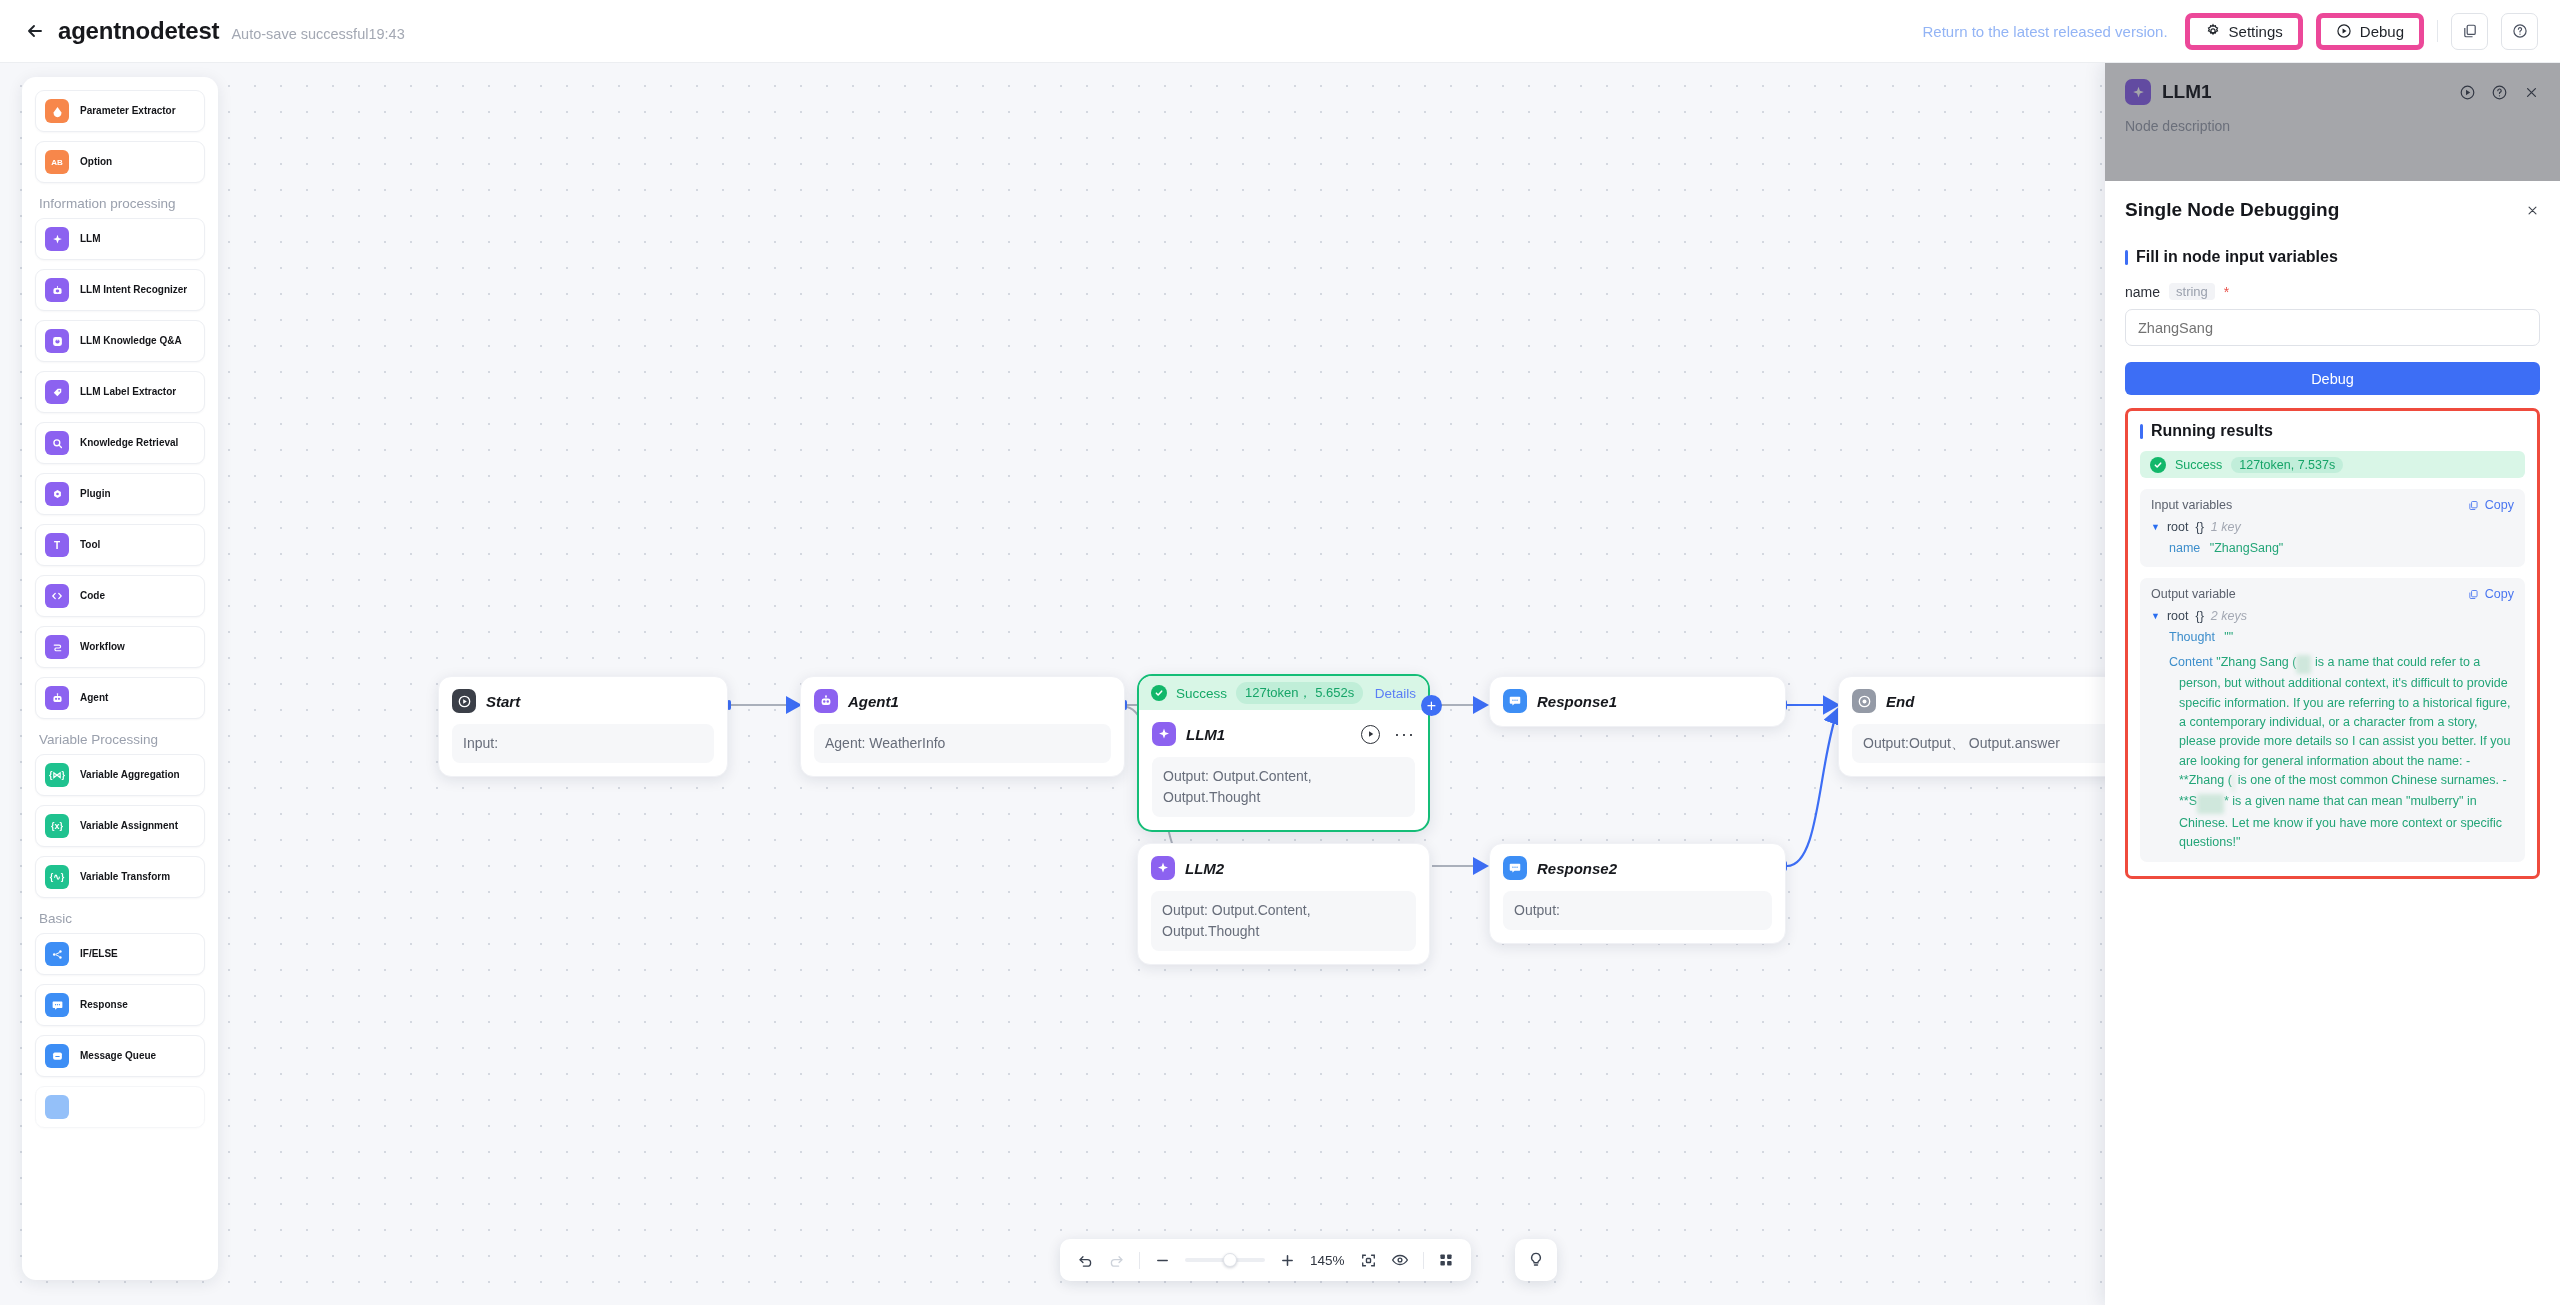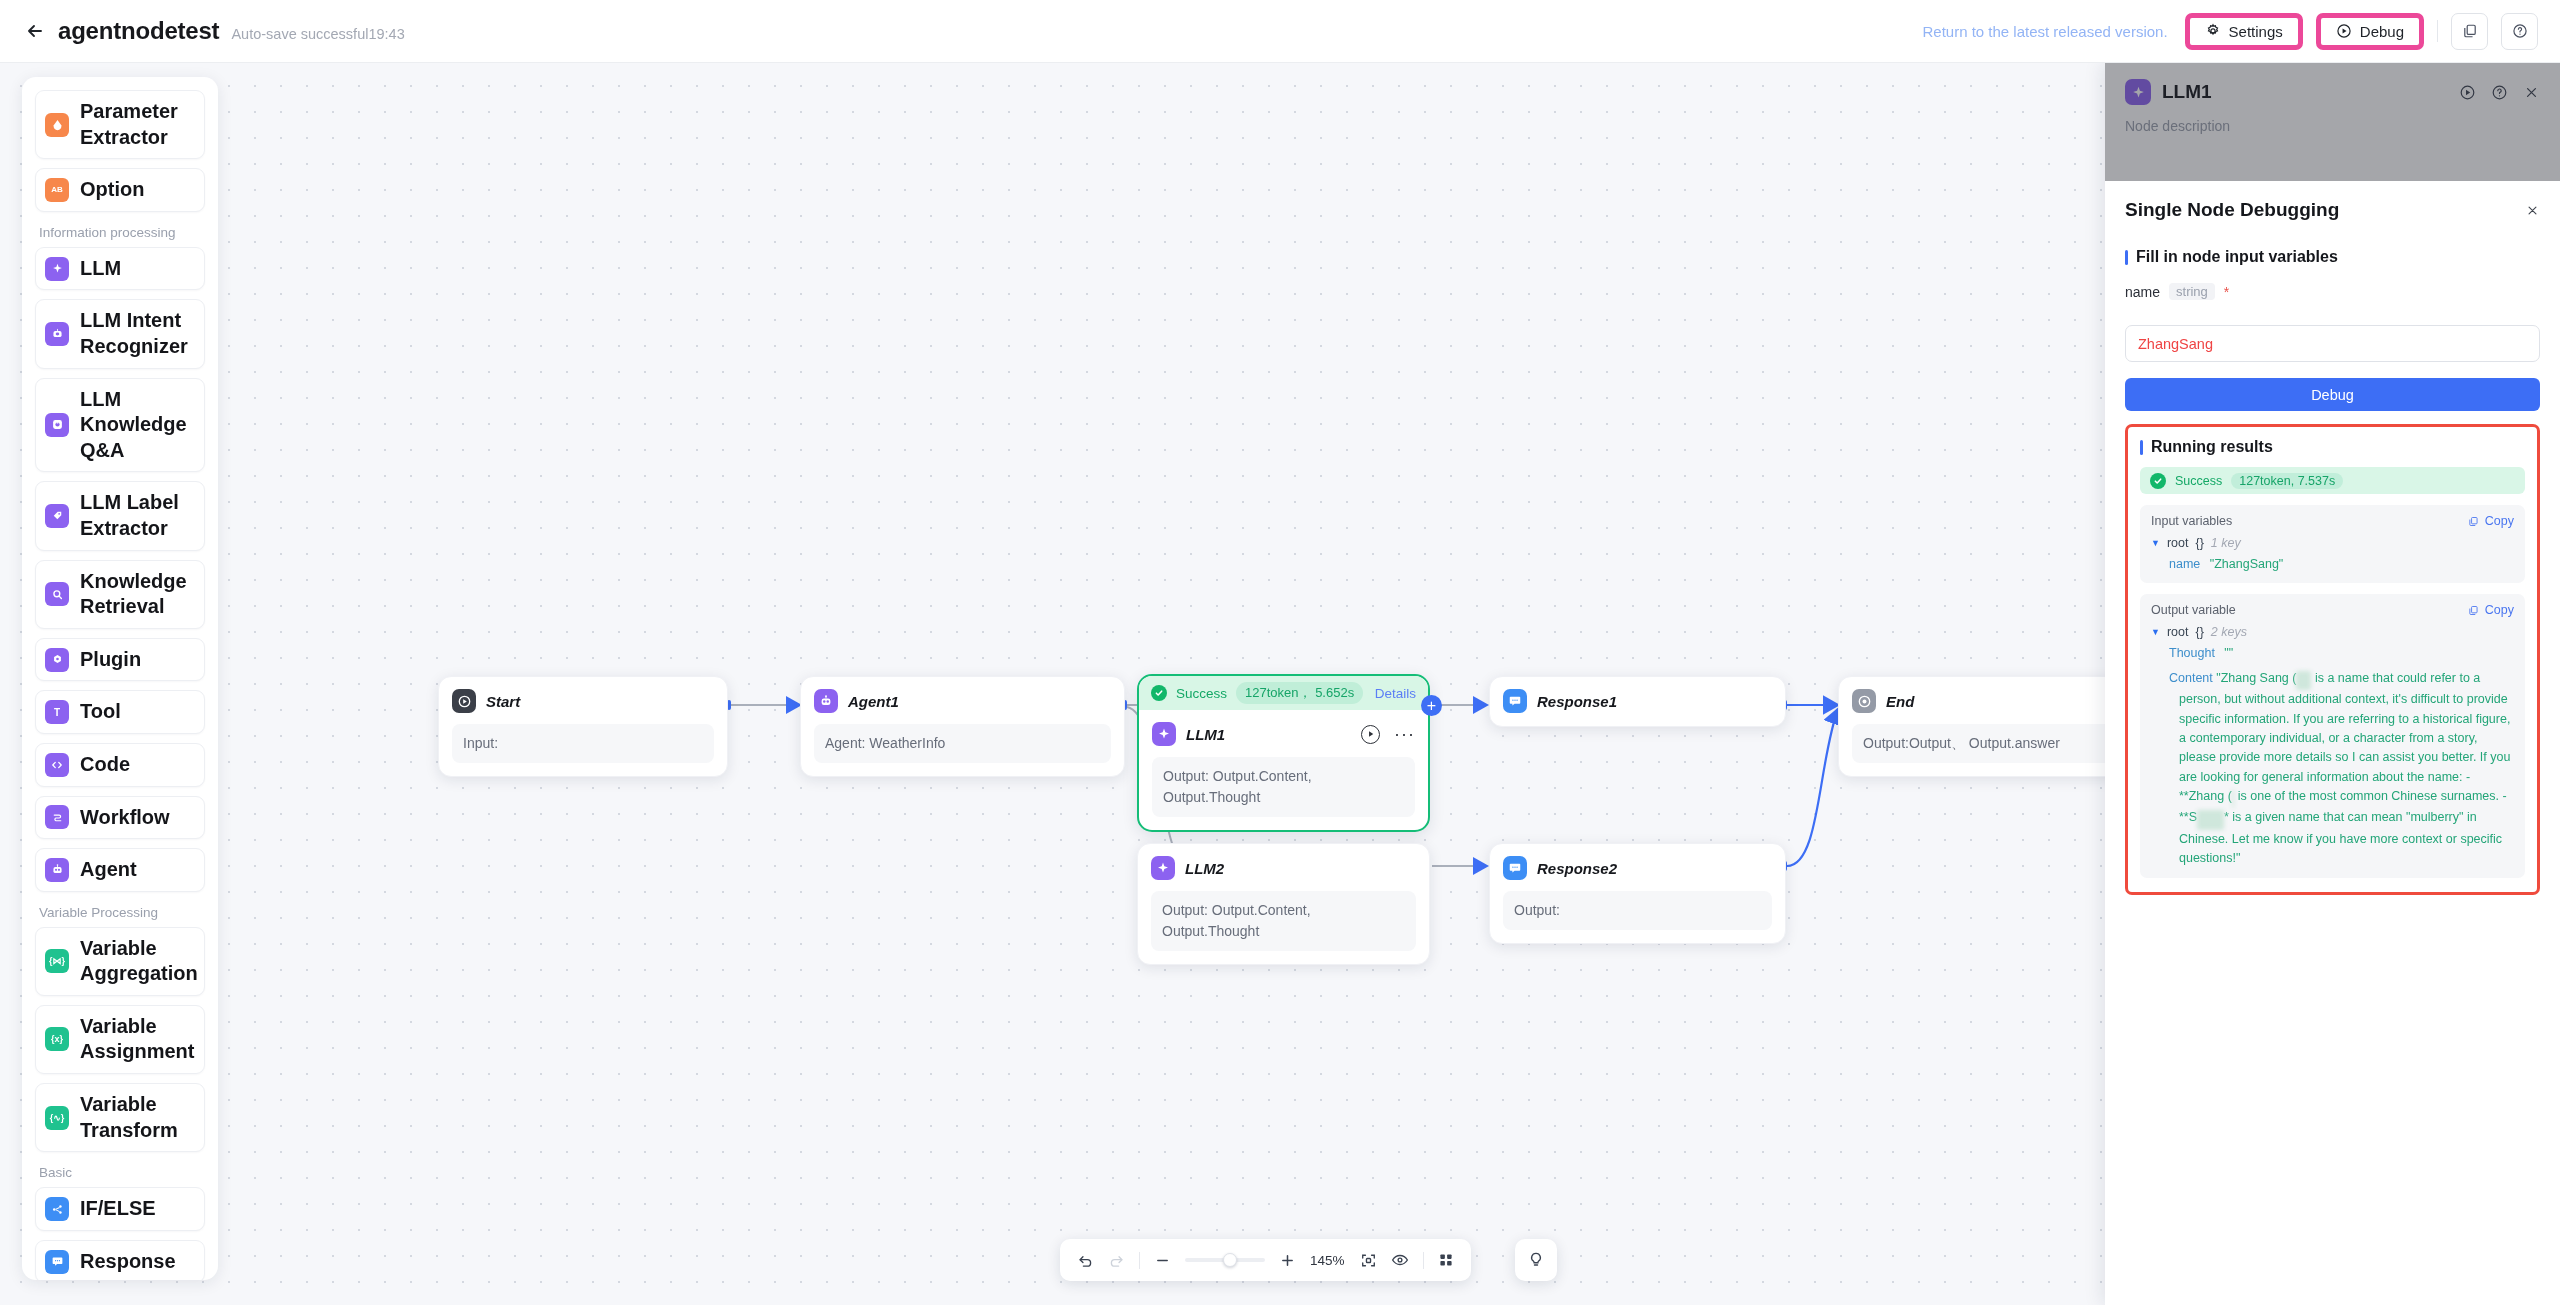--- a/index.html
+++ b/index.html
@@ -63,21 +63,21 @@
     display: flex; align-items: center; gap: 11px; min-height: 42px;
     border: 1px solid #edeff3; border-radius: 9px; background: #fff;
     padding: 8px 9px; margin-bottom: 9px; cursor: pointer;
     box-shadow: 0 1px 2px rgba(25,35,60,.035);
   }
   .pal-ico {
     width: 24px; height: 24px; border-radius: 6px; flex: 0 0 24px;
     display: flex; align-items: center; justify-content: center;
     color: #fff; font-size: 13px; font-weight: 700;
   }
-  .pal-label { font-size: 20px; color: #141519; font-weight: 700; line-height: 1.28; }
+  .pal-label { font-size: 10px; color: #141519; font-weight: 700; line-height: 1.28; }
 
   
   .node {
     position: absolute; background: #ffffff; border-radius: 13px;
     box-shadow: 0 3px 14px rgba(22,32,60,.10); padding: 12px 13px 13px 13px;
     border: 1px solid #f0f1f5;
   }
   .node-head { display: flex; align-items: center; gap: 10px; }
   .node-ico {
     width: 24px; height: 24px; border-radius: 7px; flex: 0 0 24px;
@@ -149,22 +149,22 @@
   }
   .sec-bar { width: 3px; height: 15px; background: #3d6ef5; border-radius: 2px; }
   .var-row { display: flex; align-items: center; gap: 9px; margin-top: 17px; }
   .var-name { font-size: 14px; color: #2b2f38; }
   .var-type {
     font-size: 13px; color: #9aa0ad; background: #f2f3f6;
     border-radius: 4px; padding: 1px 7px;
   }
   .var-req { color: #e8514a; font-size: 14px; }
   .text-input {
-    margin-top: 25px; width: 100%; height: 37px; border: 1px solid #dfe2e8;
-    border-radius: 7px; padding: 12px 12px; font-size: 14.5px; color: #ef4444;
+    margin-top: 9px; width: 100%; height: 37px; border: 1px solid #dfe2e8;
+    border-radius: 7px; padding: 12px 12px; font-size: 14.5px; color: #737373;
     font-family: "Liberation Sans", sans-serif; background: #fff;
   }
   .debug-btn {
     margin-top: 16px; width: 100%; height: 33px; border: 0; border-radius: 6px;
     background: #3d6ef5; color: #fff; font-size: 14.5px; cursor: pointer;
     font-family: "Liberation Sans", sans-serif;
   }
 
   .results-box {
     margin-top: 13px; border: 3px solid #ef4b3d; border-radius: 7px;

